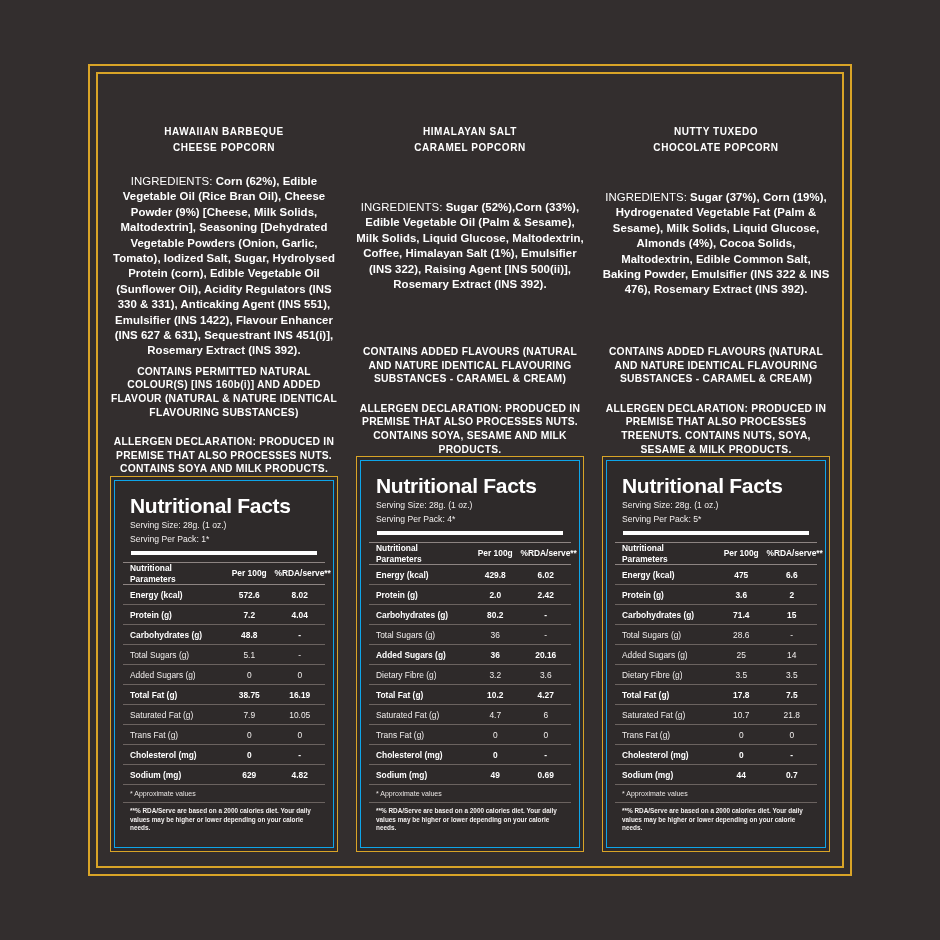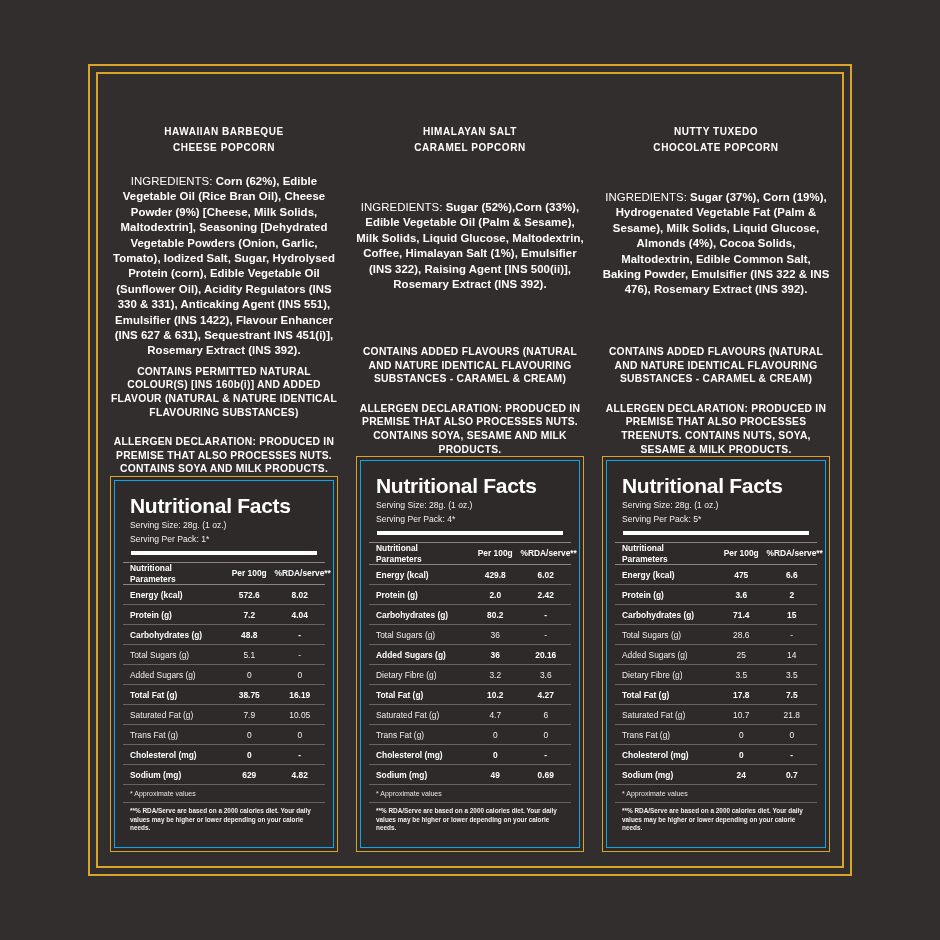--- a/index.html
+++ b/index.html
@@ -488,21 +488,21 @@
                   <td class="v1">0</td>
                   <td class="v2">0</td>
                 </tr>
                 <tr class="nf-row bold">
                   <td class="lbl">Cholesterol  (mg)</td>
                   <td class="v1">0</td>
                   <td class="v2">-</td>
                 </tr>
                 <tr class="nf-row bold">
                   <td class="lbl">Sodium (mg)</td>
-                  <td class="v1">24</td>
+                  <td class="v1">44</td>
                   <td class="v2">0.7</td>
                 </tr>
               </tbody>
           </table>
           <div class="nf-foot1">* Approximate values</div>
           <div class="nf-foot2">**% RDA/Serve are based on a 2000 calories diet. Your daily values may be higher or lower depending on your calorie needs.</div>
         </div>
       </div>
     </div>
 

